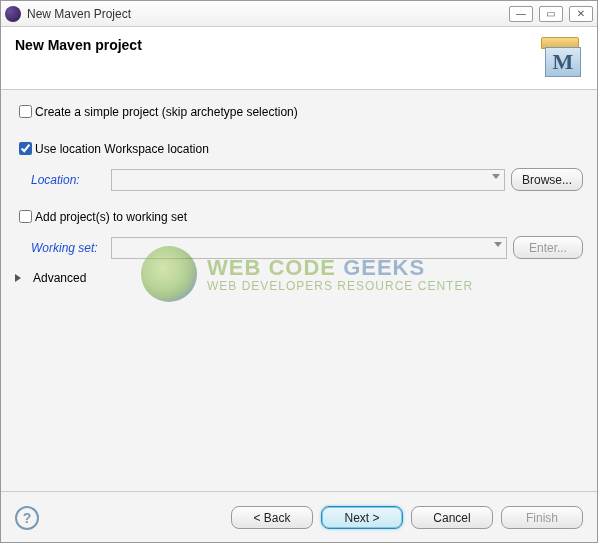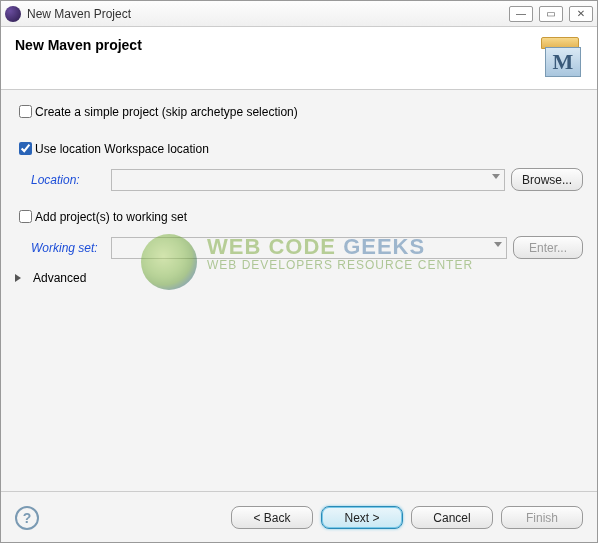--- a/index.html
+++ b/index.html
@@ -138,24 +138,24 @@
     cursor: default;
   }
   .tri {
     width: 0; height: 0;
     border-top: 4px solid transparent;
     border-bottom: 4px solid transparent;
     border-left: 6px solid #555;
   }
   .watermark {
     position: absolute;
-    top: 144px; left: 140px;
+    top: 156px; left: 140px;
     opacity: 0.5;
     display: flex;
-    align-items: flex-start;
+    align-items: center;
     gap: 10px;
     pointer-events: none;
   }
   .watermark .globe {
     width: 56px; height: 56px;
     border-radius: 50%;
     background: radial-gradient(circle at 40% 40%, #b3d66b, #6ba82f 60%, #2a6b8f 80%);
     position: relative;
     box-shadow: inset -6px -6px 10px rgba(0,0,0,0.15);
   }

